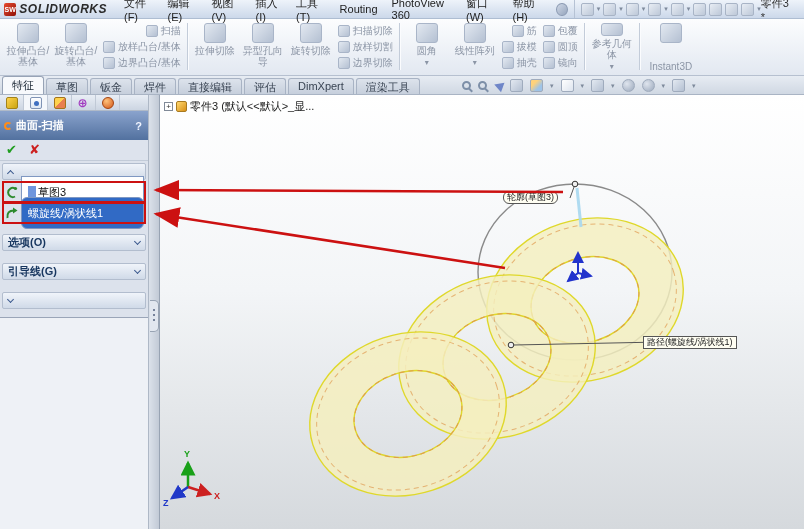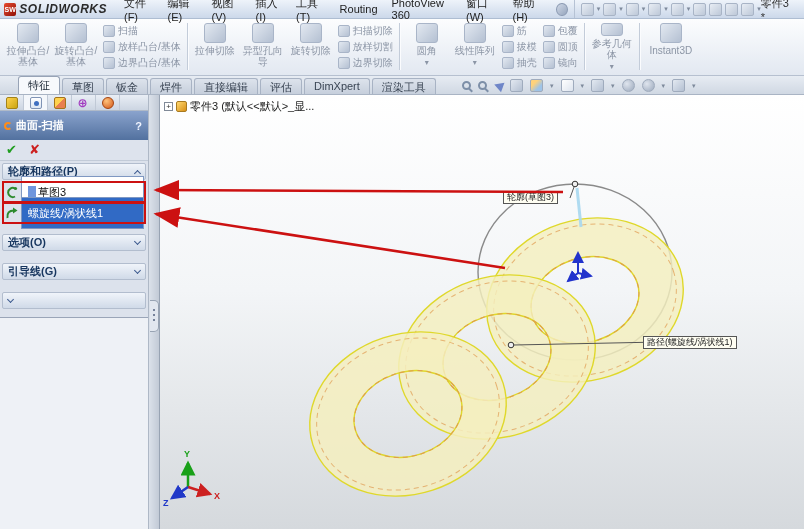--- a/index.html
+++ b/index.html
@@ -26,34 +26,34 @@
            background: linear-gradient(135deg,#e8edf4,#bdc8d8); border: 1px solid #a8b4c6; }
   .qcaret { font-size: 7px; color: #7e8a9c; }
   .doc-title { margin-left: auto; padding-right: 8px; color: #333; }
 
   
   .ribbon { height: 57px; display: flex; align-items: stretch; padding: 2px 4px 3px;
             background: linear-gradient(#fcfdfe,#e2e8f1); border-bottom: 1px solid #b6c0d0; }
   .rb-large { width: 48px; display: flex; flex-direction: column; align-items: center;
               justify-content: flex-start; color: #8b95a5; font-size: 10px;
               line-height: 11px; text-align: center; padding-top: 2px; }
-  .rb-large.wide { width: 56px; }
+  .rb-large.wide { width: 56px; gap: 16px; }
   .rb-icon { width: 22px; height: 20px; margin-bottom: 2px; border-radius: 3px;
              background: linear-gradient(135deg,#e3e9f1,#b4c0d2); border: 1px solid #a9b5c8; }
-  .rb-stack { display: flex; flex-direction: column; justify-content: center; padding: 0 3px; }
+  .rb-stack { display: flex; flex-direction: column; justify-content: center; padding: 0 3px; align-items: flex-end; }
   .rb-small { display: flex; align-items: center; gap: 3px; height: 16px;
               font-size: 10px; color: #8b95a5; white-space: nowrap; }
   .rb-small-icon { width: 12px; height: 12px; border-radius: 2px; flex: 0 0 auto;
                    background: linear-gradient(135deg,#e3e9f1,#b4c0d2); border: 1px solid #a9b5c8; }
   .rb-sep { width: 1px; background: #c3ccd9; margin: 2px 3px; box-shadow: 1px 0 0 #fbfcfe; }
   .caret::after { content: "▾"; font-size: 8px; color: #8b95a5; }
 
   
   .tabbar { position: relative; height: 19px; display: flex; align-items: flex-end;
-            background: linear-gradient(#e7ecf3,#d0d8e3); border-bottom: 1px solid #a9b4c4; padding-left: 16px; }
+            background: linear-gradient(#e7ecf3,#d0d8e3); border-bottom: 1px solid #a9b4c4; }
   .tab { height: 16px; padding: 1px 9px 0; margin-left: 2px; font-size: 11px; color: #3a4554;
          background: linear-gradient(#dde3ec,#c6cfdc); border: 1px solid #a8b3c4;
          border-bottom: none; border-radius: 3px 3px 0 0; white-space: nowrap; }
   .tab.active { background: #f7f9fc; color: #1c2836; border-color: #97a3b6; height: 18px; }
   .headsup { position: absolute; left: 462px; top: 2px; height: 15px;
              display: flex; align-items: center; gap: 7px; }
   .hs-mag { width: 9px; height: 9px; border: 2px solid #7d8fa8; border-radius: 50%; position: relative; }
   .hs-mag::after { content:""; position:absolute; width:5px; height:2px; background:#7d8fa8;
                    transform: rotate(45deg); right:-4px; bottom:-3px; }
   .hs-sq { width: 13px; height: 13px; border-radius: 2px; border: 1px solid #9fabbd;
@@ -102,21 +102,21 @@
   .chv.up { transform: rotate(-135deg); margin-top: 3px; }
   .chv.down { transform: rotate(45deg); margin-bottom: 3px; }
   .chv2 { display: inline-flex; flex-direction: column; gap: 0; }
 
   .pm-field { height: 20px; margin: 1px 3px; display: flex; align-items: center; gap: 2px;
               padding: 1px; }
   .red-annot { outline: 2px solid #cc1111; outline-offset: -1px; }
   .pm-input { flex: 1; height: 32px; display: flex; align-items: center; padding: 0 6px;
               background: #fff; border: 1px solid #7f98c2; color: #111; overflow: hidden;
               white-space: nowrap; }
-  .pm-input.selected { background: #316ac5; color: #fff; }
+  .pm-input.selected { background: #316ac5; color: #fff; border-radius: 6px; }
   .swatch { width: 8px; height: 13px; background: #6f96dd; margin-right: 2px; flex: 0 0 auto; }
   .gap8 { height: 8px; }
 
   
   .splitter { width: 12px; position: relative; background: linear-gradient(90deg,#dbe1ea,#c2cad6);
               border-left: 1px solid #aeb8c6; border-right: 1px solid #98a3b3; }
   .splitter-handle { position: absolute; top: 205px; left: 1px; width: 9px; height: 32px;
                      background: #e2e7ef; border: 1px solid #98a3b3; border-left: none;
                      border-radius: 0 5px 5px 0; }
   .splitter-handle::after { content: ""; position: absolute; left: 3px; top: 8px; width: 2px;
@@ -129,21 +129,21 @@
   .scene { position: absolute; left: 0; top: 0; }
   .tree-flyout { position: absolute; left: 4px; top: 4px; display: flex; align-items: center;
                  gap: 3px; color: #1c1c1c; z-index: 5; }
   .plusbox { width: 9px; height: 9px; border: 1px solid #808a98; background: #fff;
              font-size: 8px; line-height: 7px; text-align: center; color: #333; }
   .part-icon { width: 11px; height: 11px; border-radius: 2px; border: 1px solid #a87a20;
                background: linear-gradient(135deg,#ffd870,#d89018); }
   .callout { position: absolute; z-index: 6; height: 13px; line-height: 11px; padding: 0 3px;
              font-size: 9px; color: #222; background: #fffef2; border: 1px solid #555;
              white-space: nowrap; }
-  .callout-profile { left: 343px; top: 96px; }
+  .callout-profile { left: 343px; top: 96px; border-radius: 6px; }
   .callout-path { left: 483px; top: 241px; text-align: right; }
 
   
   .overlay { position: absolute; left: 0; top: 0; z-index: 40; pointer-events: none; }
 </style>
 </head>
 <body>
 
 <div class="window">
 
@@ -337,21 +337,20 @@
           <span class="sweep-c"></span>
           <span class="pm-title-label">曲面-扫描</span>
           <span class="pm-help">?</span>
         </div>
         <div class="pm-ok-row">
           <span class="ok-btn">✔</span>
           <span class="cancel-btn">✘</span>
         </div>
 
         <div class="pm-ghead">
-          <span class="glabel">轮廓和路径(P)</span>
           <span class="chv2">
               <span class="chv up"></span>
             </span>
         </div>
 
         <div class="pm-field red-annot">
           <svg width="15" height="15">
             <path d="M11,3.5 A4.6,4.6 0 1,0 11,11.5" fill="none" stroke="#2d8a2d" stroke-width="2"></path>
             <circle cx="11.5" cy="3.5" r="1.6" fill="#2d8a2d"></circle>
           </svg>

